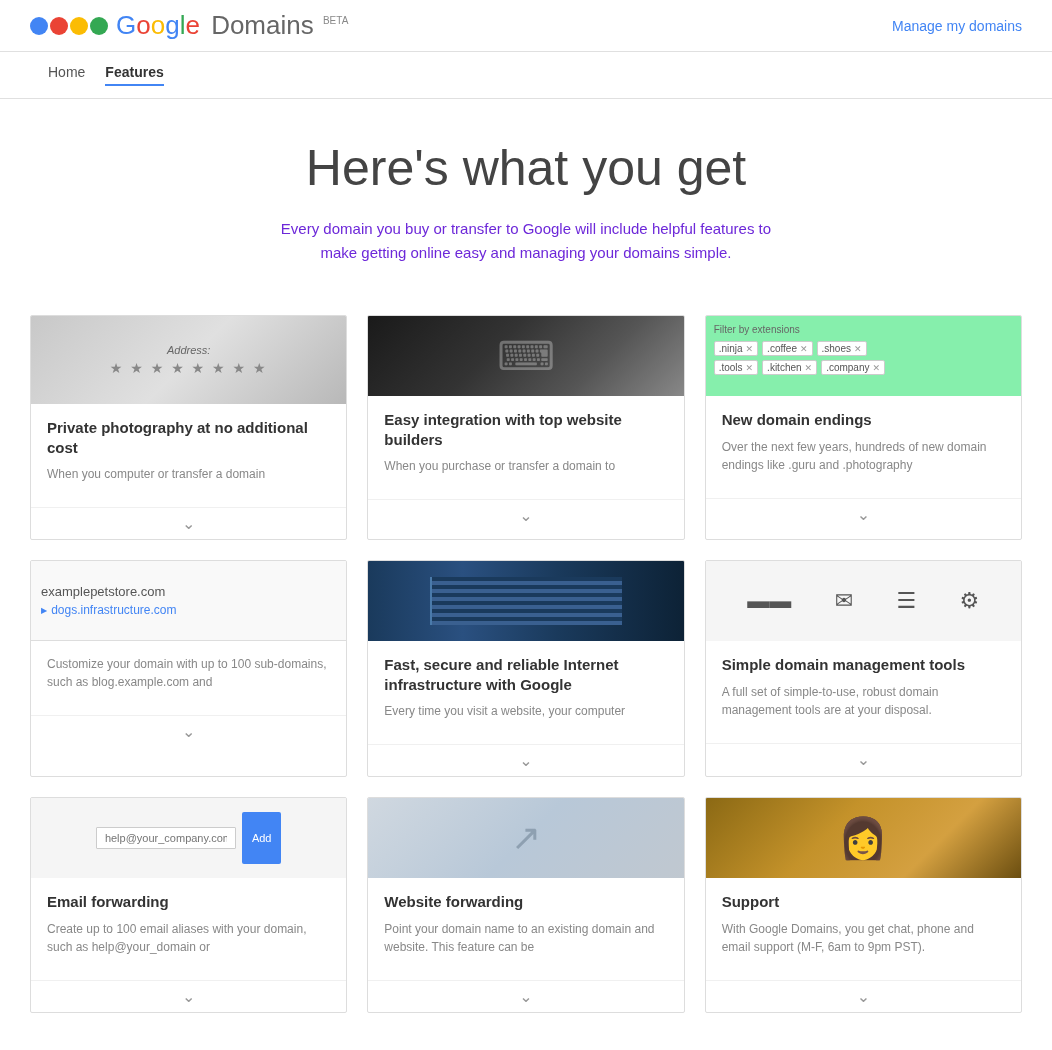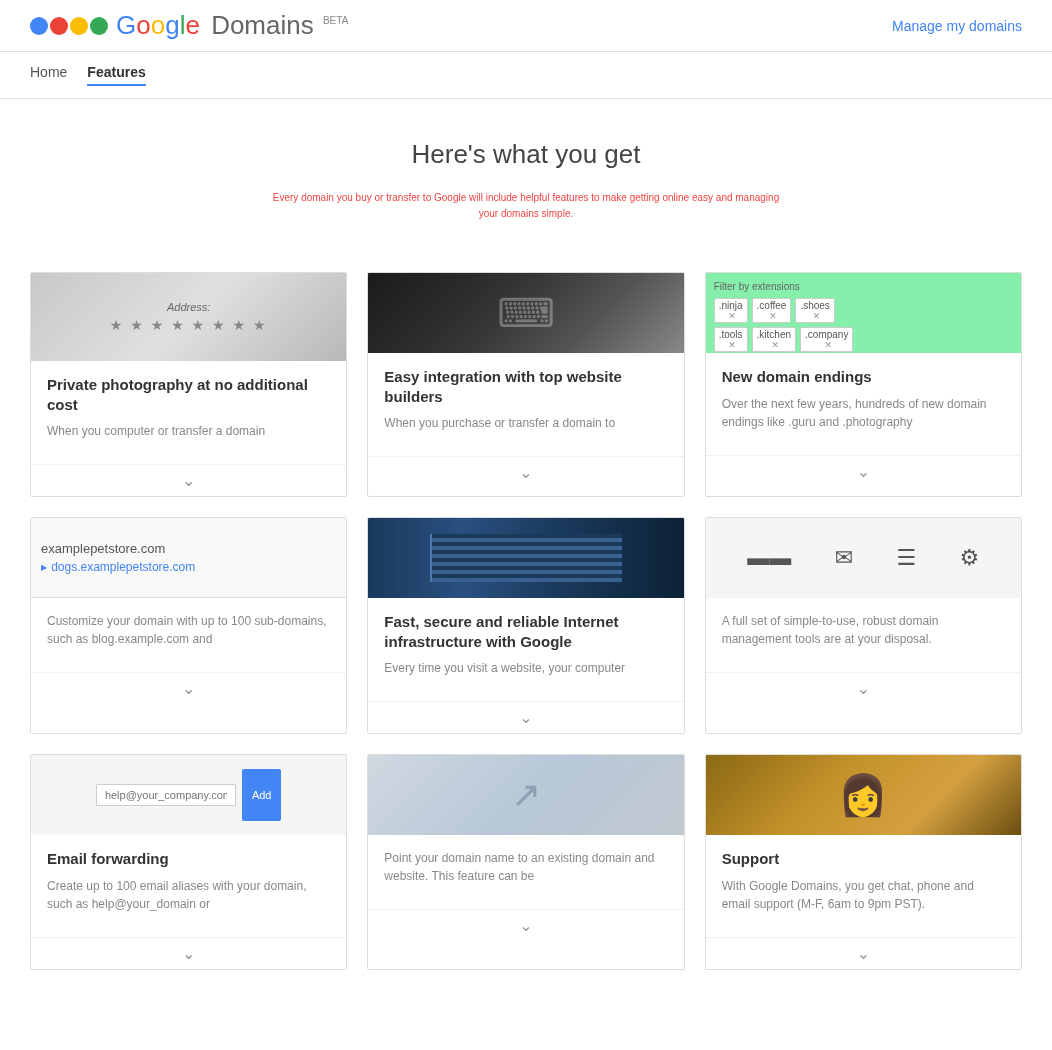--- a/index.html
+++ b/index.html
@@ -37,21 +37,21 @@
       font-weight: normal;
     }
     .manage-link {
       color: #4285F4;
       text-decoration: none;
       font-size: 14px;
     }
 
     
     .nav {
-      padding: 12px 30px;
+      padding: 12px 48px;
       border-bottom: 1px solid #e0e0e0;
       display: flex;
       gap: 20px;
     }
     .nav a {
       text-decoration: none;
       color: #555;
       font-size: 14px;
       padding-bottom: 4px;
     }
@@ -59,28 +59,28 @@
       color: #333;
       font-weight: bold;
       border-bottom: 2px solid #4285F4;
     }
 
     
     .main { padding: 40px 30px 60px; }
 
     .hero { text-align: center; margin-bottom: 50px; }
     .hero h1 {
-      font-size: 26px;
+      font-size: 50px;
       font-weight: 300;
       color: #444;
       margin-bottom: 20px;
     }
     .hero p {
-      font-size: 10px;
-      color: #ef4444;
+      font-size: 15px;
+      color: #6d28d9;
       max-width: 520px;
       margin: 0 auto;
       line-height: 1.6;
     }
 
     
     .feature-grid {
       display: grid;
       grid-template-columns: repeat(3, 1fr);
       gap: 20px;
@@ -151,21 +151,20 @@
     .domain-tags { display: flex; gap: 4px; flex-wrap: wrap; }
     .domain-tag {
       display: flex;
       align-items: center;
       border: 1px solid #ccc;
       border-radius: 2px;
       padding: 1px 4px;
       font-size: 10px;
       color: #555;
       background: #fff;
-      flex-direction: column;
     }
     .domain-tag .x-btn { margin-left: 3px; color: #999; font-size: 9px; }
 
     .img-subdomain {
       background: #f9f9f9;
       height: 80px;
       padding: 10px;
       display: flex;
       flex-direction: column;
       justify-content: center;
@@ -377,21 +376,21 @@
       <div class="feature-content">
         <div class="feature-title">New domain endings</div>
         <div class="feature-desc">Over the next few years, hundreds of new domain endings like .guru and .photography</div>
       </div>
       <div class="feature-expand">⌄</div>
     </div>
 
     <div class="feature-card">
       <div class="feature-image img-subdomain">
         <div class="subdomain-main">examplepetstore.com</div>
-        <div class="subdomain-sub">dogs.examplepetstore.com</div>
+        <div class="subdomain-sub">dogs.infrastructure.com</div>
       </div>
       <div class="feature-content">
         <div class="feature-desc">Customize your domain with up to 100 sub-domains, such as blog.example.com and</div>
       </div>
       <div class="feature-expand">⌄</div>
     </div>
 
     <div class="feature-card">
       <div class="feature-image img-server"></div>
       <div class="feature-content">
@@ -402,40 +401,42 @@
     </div>
 
     <div class="feature-card">
       <div class="feature-image img-tools">
         <span class="tool-icon">▬▬</span>
         <span class="tool-icon">✉</span>
         <span class="tool-icon">☰</span>
         <span class="tool-icon">⚙</span>
       </div>
       <div class="feature-content">
+        <div class="feature-title">Simple domain management tools</div>
         <div class="feature-desc">A full set of simple-to-use, robust domain management tools are at your disposal.</div>
       </div>
       <div class="feature-expand">⌄</div>
     </div>
 
     <div class="feature-card">
       <div class="feature-image img-email">
         <input class="email-input-mock" type="text" readonly="" placeholder="help@your_company.com" style="">
         <button class="email-add-btn">Add</button>
       </div>
       <div class="feature-content">
         <div class="feature-title">Email forwarding</div>
         <div class="feature-desc">Create up to 100 email aliases with your domain, such as help@your_domain or</div>
       </div>
       <div class="feature-expand">⌄</div>
     </div>
 
     <div class="feature-card">
       <div class="feature-image img-website-fwd"></div>
       <div class="feature-content">
+        <div class="feature-title">Website forwarding</div>
         <div class="feature-desc">Point your domain name to an existing domain and website. This feature can be</div>
       </div>
       <div class="feature-expand">⌄</div>
     </div>
 
     <div class="feature-card">
       <div class="feature-image img-support"></div>
       <div class="feature-content">
         <div class="feature-title">Support</div>
         <div class="feature-desc">With Google Domains, you get chat, phone and email support (M-F, 6am to 9pm PST).</div>

